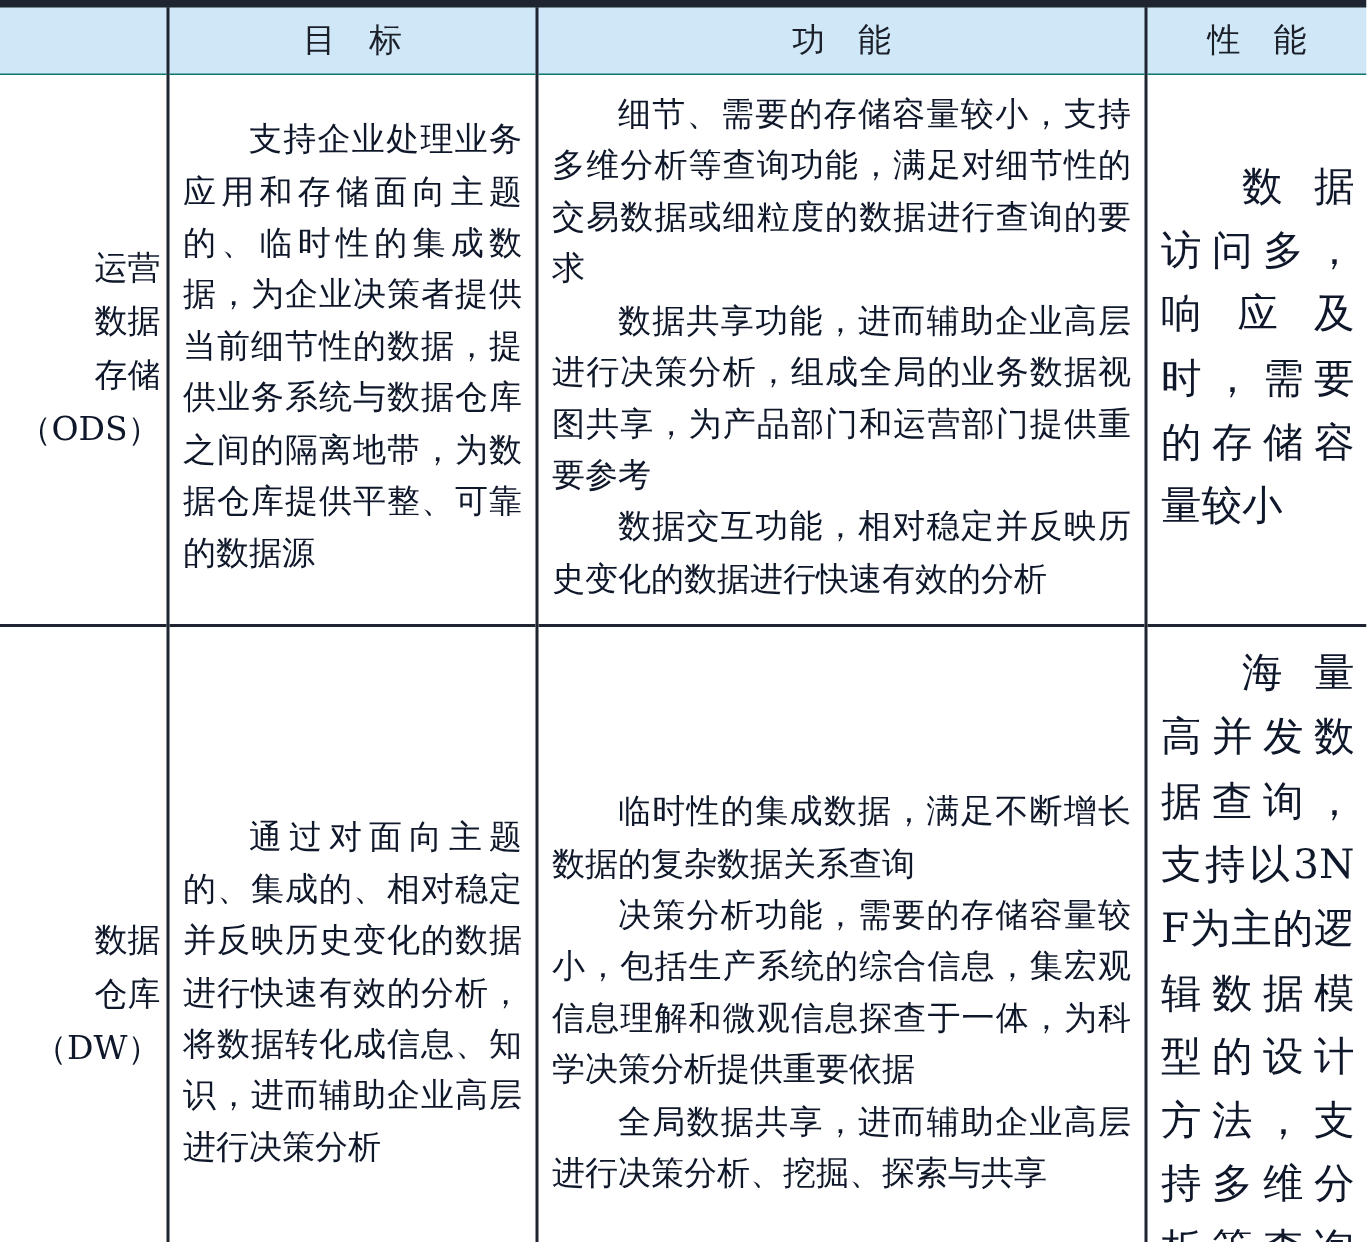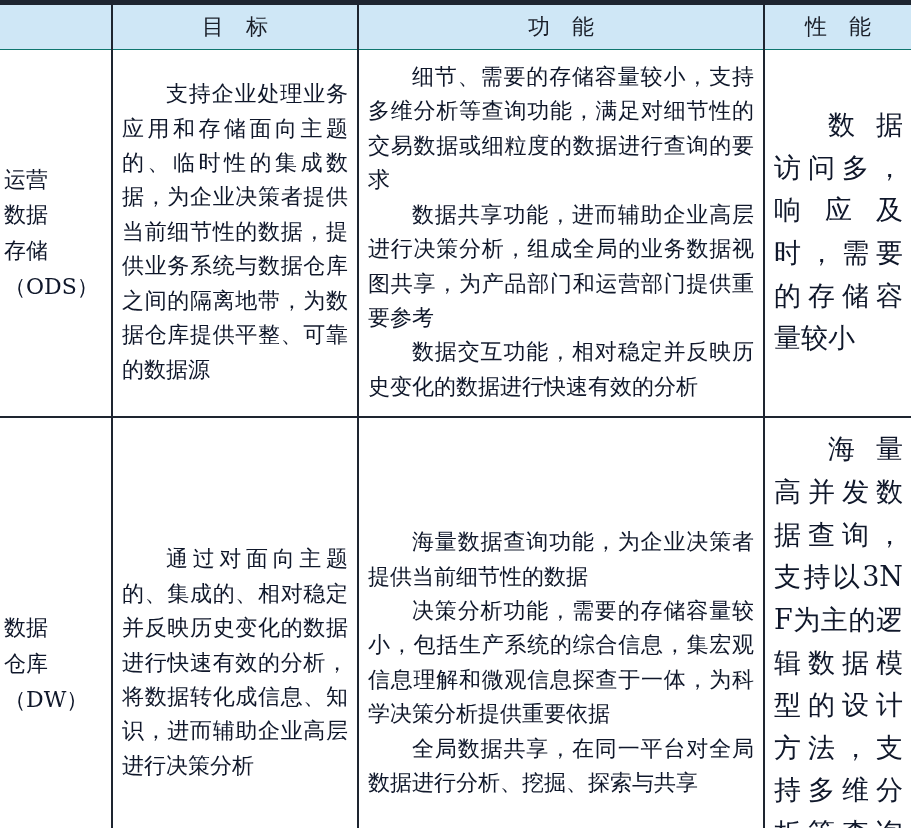--- a/index.html
+++ b/index.html
@@ -64,21 +64,21 @@
   }
 
   tbody td {
     padding: 0;
     vertical-align: middle;
     color: #0f172a;
   }
 
   
   .label-cell {
-    text-align: left;
+    text-align: right;
     vertical-align: middle;
     font-size: 22px;
     line-height: 1.62;
     padding: 6px 4px;
   }
   .label-cell .label-line {
     display: block;
     white-space: nowrap;
   }
 
@@ -163,23 +163,23 @@
       <tr class="row-sep">
         <td class="label-cell">
           <span class="label-line">数据</span>
           <span class="label-line">仓库</span>
           <span class="label-line">（DW）</span>
         </td>
         <td class="prose-cell goal-cell v-div">
           <p>通过对面向主题的、集成的、相对稳定并反映历史变化的数据进行快速有效的分析，将数据转化成信息、知识，进而辅助企业高层进行决策分析</p>
         </td>
         <td class="prose-cell v-div">
-          <p>海量数据查询功能，为企业决策者提供当前细节性的数据</p>
+          <p>临时性的集成数据，满足不断增长数据的复杂数据关系查询</p>
           <p>决策分析功能，需要的存储容量较小，包括生产系统的综合信息，集宏观信息理解和微观信息探查于一体，为科学决策分析提供重要依据</p>
-          <p>全局数据共享，在同一平台对全局数据进行分析、挖掘、探索与共享</p>
+          <p>全局数据共享，进而辅助企业高层进行决策分析、挖掘、探索与共享</p>
         </td>
         <td class="perf-cell v-div">
           <p>海量高并发数据查询，支持以3NF为主的逻辑数据模型的设计方法，支持多维分析等查询功能</p>
         </td>
       </tr>
 
     </tbody>
   </table>
 </div>
 

